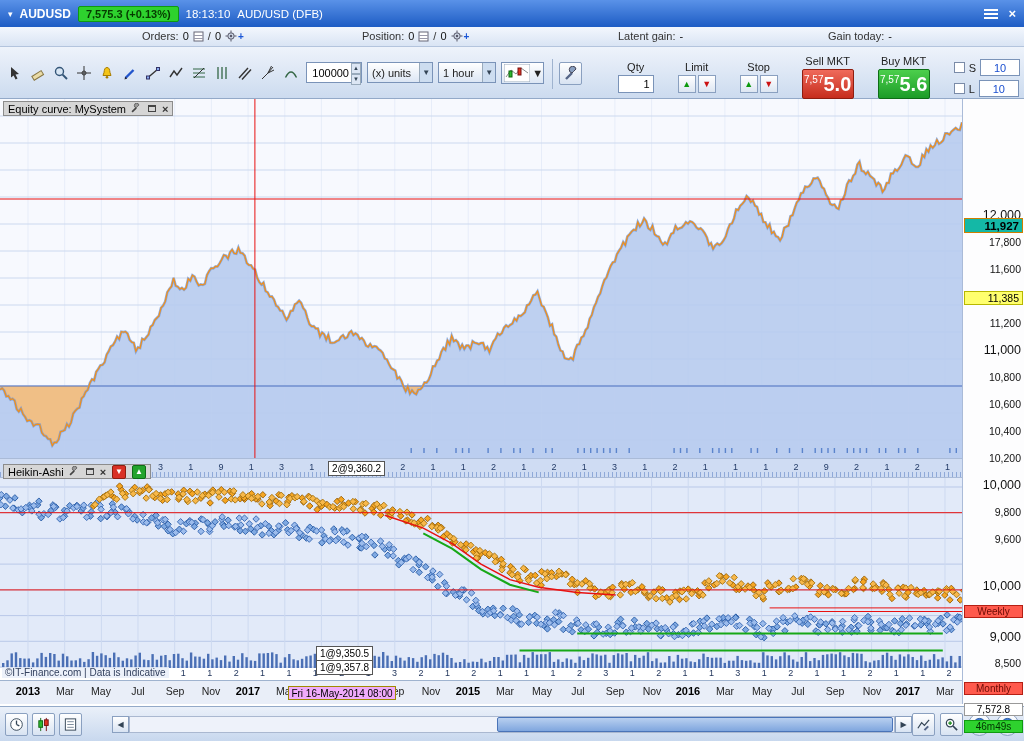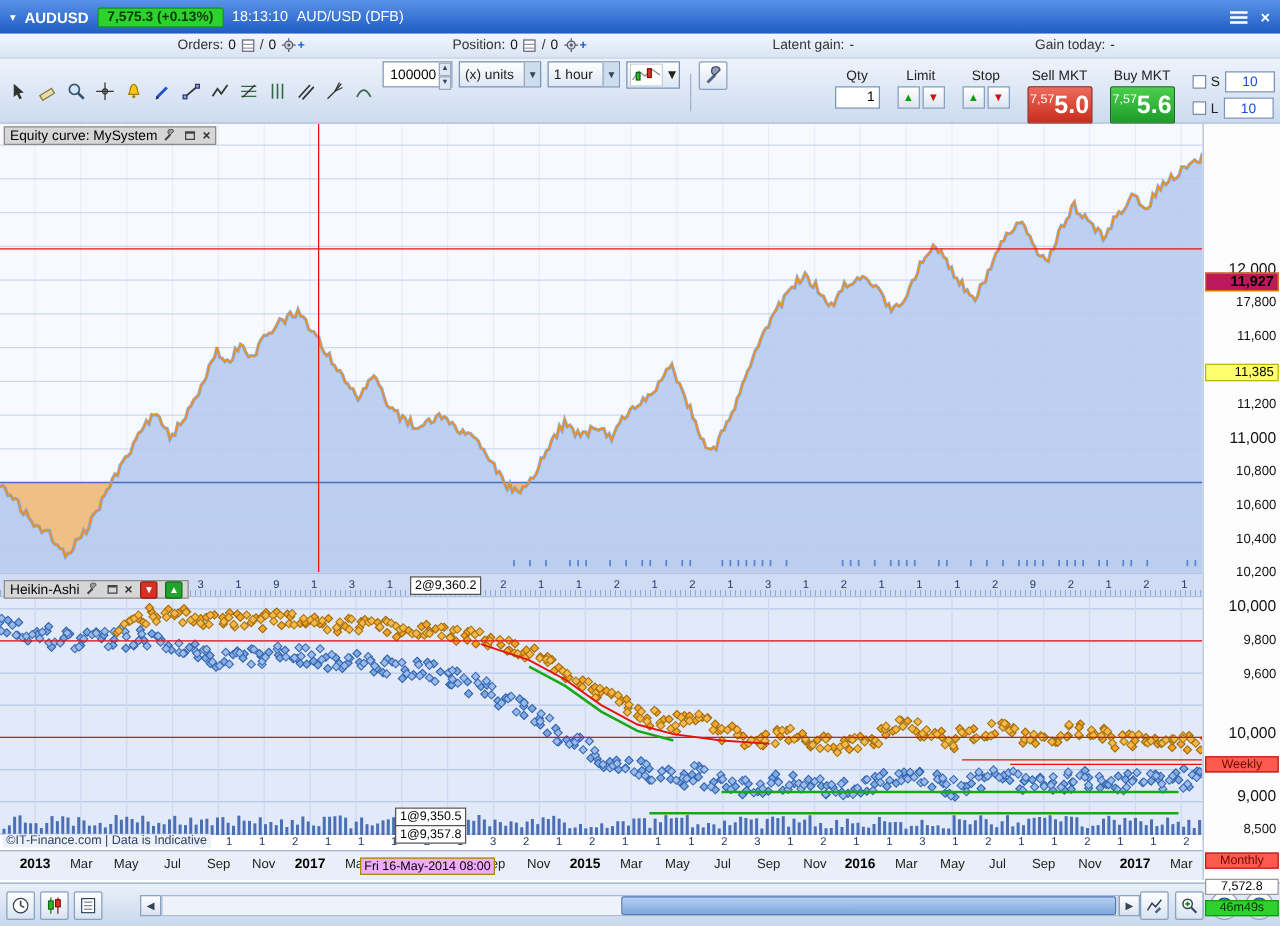--- a/index.html
+++ b/index.html
@@ -19,32 +19,32 @@
 .statusrow{position:absolute;top:27px;left:0;right:0;height:20px;background:linear-gradient(#f3f7fd,#d9e4f4);border-bottom:1px solid #b3c4dd;font-size:11px;color:#333}
 .sr-group{position:absolute;top:3px;display:flex;align-items:center;gap:4px}
 .sr-val{color:#111}
 .gear{width:12px;height:12px}
 .gridicon{width:11px;height:11px}
 .plus-blue{color:#1a56d6;font-weight:bold;font-size:10px;margin-left:-3px}
 
 .toolbar{position:absolute;top:47px;left:0;right:0;height:52px;background:linear-gradient(#eef3fb,#ccdbef);border-bottom:1px solid #93a9c8;display:flex;align-items:flex-start;padding:2px 4px 0 4px}
 .tools{display:flex;align-items:center;gap:2px;margin-top:13px}
 .tool{width:21px;height:21px;border:1px solid transparent;border-radius:2px;display:flex;align-items:center;justify-content:center;cursor:pointer}
-.ctl{margin-left:5px}
+.ctl{margin-top:13px;margin-left:5px}
 .spin{position:relative}
 .spin input{width:56px;height:21px;border:1px solid #7a93b8;font-size:11px;text-align:right;padding-right:12px;font-family:"Liberation Sans",sans-serif}
 .spin-btns{position:absolute;right:1px;top:1px;display:flex;flex-direction:column}
 .spin-btns span{font-size:6px;line-height:9px;width:10px;text-align:center;background:#dce6f4;border:1px solid #9ab;cursor:pointer;color:#345}
 .select{height:21px;border:1px solid #7a93b8;background:linear-gradient(#fff,#dce6f4);display:flex;align-items:center;padding:0 4px;gap:8px;font-size:11px;cursor:pointer}
 .select .caret{font-size:8px;color:#345;background:#cdddf0;border-left:1px solid #9ab;align-self:stretch;display:flex;align-items:center;padding:0 2px;margin-right:-4px}
 .ct-btn{height:22px;border:1px solid #7a93b8;background:linear-gradient(#fff,#dce6f4);display:flex;align-items:center;padding:0 2px;cursor:pointer}
 .sep{width:1px;height:30px;background:#9fb3cf;margin:10px 6px 0 8px}
 .iconbtn{width:23px;height:23px;border:1px solid #8aa0c0;background:linear-gradient(#fff,#d8e3f2);border-radius:2px;display:flex;align-items:center;justify-content:center;cursor:pointer}
 
-.tradepanel{margin-left:auto;display:flex;align-items:flex-start;gap:14px;margin-top:6px}
+.tradepanel{margin-left:auto;display:flex;align-items:center;gap:24px;margin-top:6px}
 .tradecol{display:flex;flex-direction:column;align-items:center;gap:2px}
 .tlbl{font-size:11px;color:#222}
 .qty-in{width:36px;height:18px;border:1px solid #7a93b8;text-align:right;padding-right:3px;font-size:11px}
 .pair{display:flex;gap:2px}
 .mini-btn{width:18px;height:18px;border:1px solid #8aa0c0;background:linear-gradient(#fff,#dde6f2);display:flex;align-items:center;justify-content:center;font-size:9px;cursor:pointer}
 .mini-up{color:#0d9a0d}.mini-dn{color:#cc1111}
 .mkt{width:52px;height:30px;border-radius:2px;display:flex;align-items:flex-start;justify-content:center;color:#fff;cursor:pointer;padding-top:2px}
 .sell{background:linear-gradient(#ef6a5b,#c62d1d);border:1px solid #8e1d10}
 .buy{background:linear-gradient(#4ccf4c,#1c9c28);border:1px solid #0d6d16}
 .sp-small{font-size:10px;margin-top:2px}
@@ -72,21 +72,21 @@
 
 .xaxis{position:absolute;top:680px;left:0;width:962px;height:24px;background:#e9eef8;border-top:1px solid #9fb3cf}
 .xtick{position:absolute;width:40px;text-align:center;font-size:10.5px;color:#222;top:4px}
 .xtick.year{font-weight:bold;font-size:11px;color:#000}
 .date-badge{position:absolute;left:288px;top:686px;width:108px;height:14px;background:#f0abfc;border:1px solid #a08a00;font-size:10px;text-align:center;line-height:13px;z-index:6;color:#000}
 
 .axis-col{position:absolute;top:99px;left:962px;width:62px;height:605px;background:#fdfdfe;border-left:1px solid #aabbd8}
 .ytick{position:absolute;right:3px;width:56px;text-align:right;font-size:10.5px;color:#111;height:12px;line-height:12px}
 .ytick.major{font-size:12.5px}
 .tag,.badge{position:absolute;left:1px;right:1px;text-align:center;z-index:3}
-#tag-last{top:119px;background:#be185d;border:1px solid #cf7f00;font-weight:bold;font-size:11.5px;height:15px;line-height:14px;text-align:right;padding-right:3px;color:#000}
+#tag-last{top:119px;background:#14b8a6;border:1px solid #cf7f00;font-weight:bold;font-size:11.5px;height:15px;line-height:14px;text-align:right;padding-right:3px;color:#000}
 #tag-level{top:192px;background:#ffff6e;border:1px solid #b8b800;font-size:10.5px;height:14px;line-height:13px;text-align:right;padding-right:3px;color:#000}
 #badge-weekly{top:506px;background:#ff5a4d;border:1px solid #b51f14;color:#6b0b04;font-size:10px;height:13px;line-height:12px}
 #badge-monthly{top:583px;background:#ff5a4d;border:1px solid #b51f14;color:#6b0b04;font-size:10px;height:13px;line-height:12px}
 #price-cur{top:604px;background:#fff;border:1px solid #999;font-size:10px;height:13px;line-height:12px;color:#000}
 #badge-timer{top:621px;background:#2ed22e;border:1px solid #0f9a0f;color:#003300;font-weight:normal;font-size:10px;height:13px;line-height:12px}
 
 .bottombar{position:absolute;top:706px;left:0;right:0;height:35px;background:linear-gradient(#eaf0f9,#c8d8ee);border-top:1px solid #93a9c8;display:flex;align-items:center}
 .bb-left{position:absolute;left:5px;display:flex;gap:4px}
 .bb-right{position:absolute;right:5px;display:flex;gap:5px}
 .sb{position:absolute;left:112px;width:800px;height:17px;display:flex;align-items:center}

